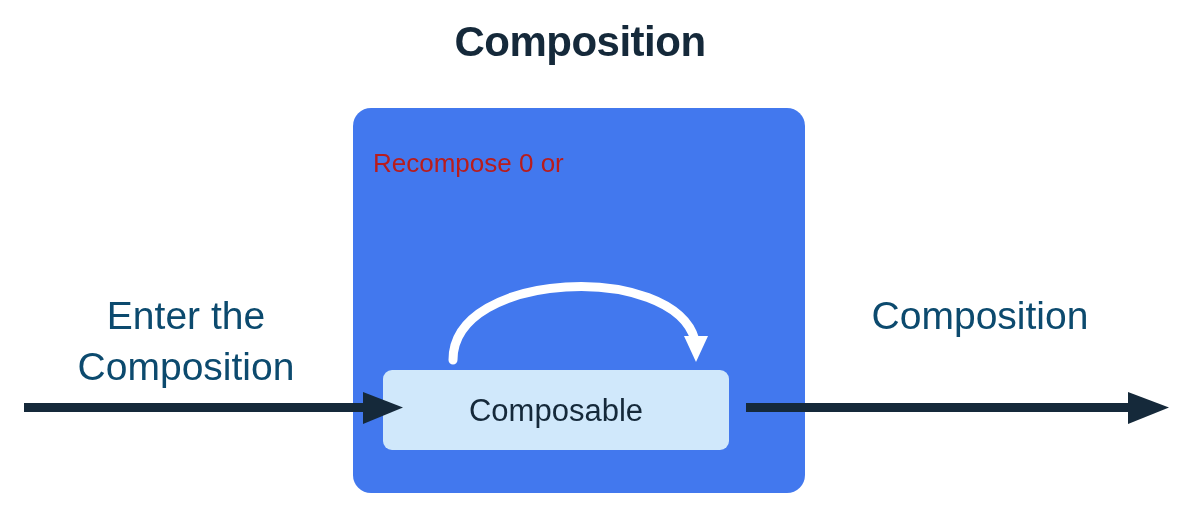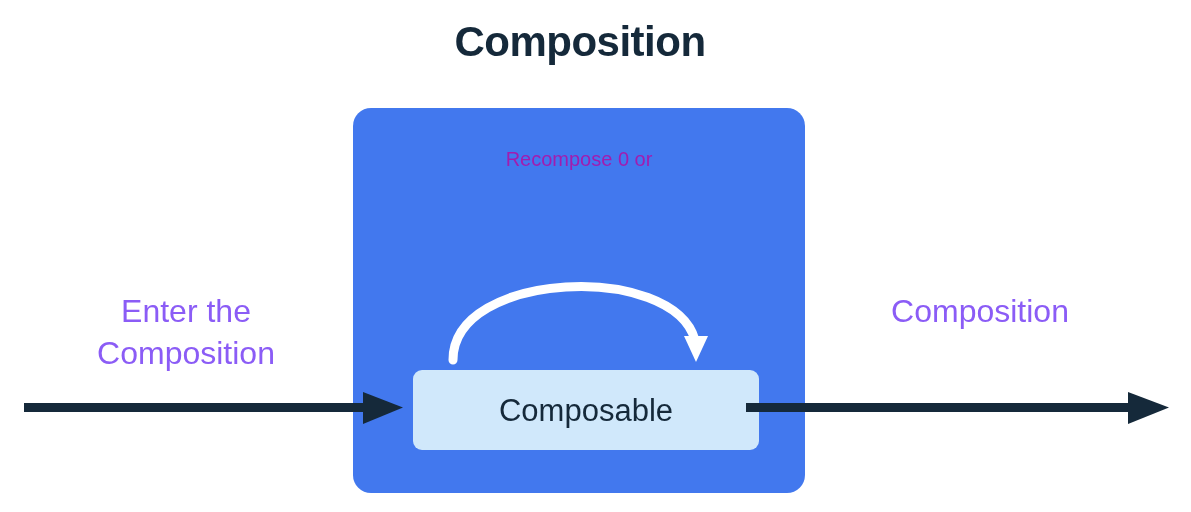--- a/index.html
+++ b/index.html
@@ -43,39 +43,38 @@
     background: #4278ee;
     border-radius: 18px;
   }
 
   
   .recompose-label {
     position: absolute;
     left: 373px;
     top: 146px;
     width: 412px;
-    text-align: center;
-    font-size: 20px;
-    color: #a21caf;
+    font-size: 26px;
+    color: #b91c1c;
     line-height: 1.38;
   }
 
   
   .loop-arrow {
     position: absolute;
     left: 430px;
     top: 240px;
     width: 290px;
     height: 130px;
   }
 
   
   .composable-box {
     position: absolute;
-    left: 413px;
+    left: 383px;
     top: 370px;
     width: 346px;
     height: 80px;
     background: #d0e8fb;
     border-radius: 9px;
     display: flex;
     align-items: center;
     justify-content: center;
   }
   .composable-label {
@@ -91,22 +90,22 @@
     height: 44px;
   }
   .flow-arrow.enter { left: 24px;  width: 382px; }
   .flow-arrow.leave { left: 746px; width: 426px; }
 
   
   .side-label {
     position: absolute;
     top: 290px;
     text-align: center;
-    font-size: 32px;
-    color: #8b5cf6;
+    font-size: 39px;
+    color: #0c4a6e;
     line-height: 1.32;
   }
   .side-label.enter { left: 36px;  width: 300px; }
   .side-label.leave { left: 830px; width: 300px; }
 </style>
 </head>
 <body>
 
 <div id="canvas">
 

